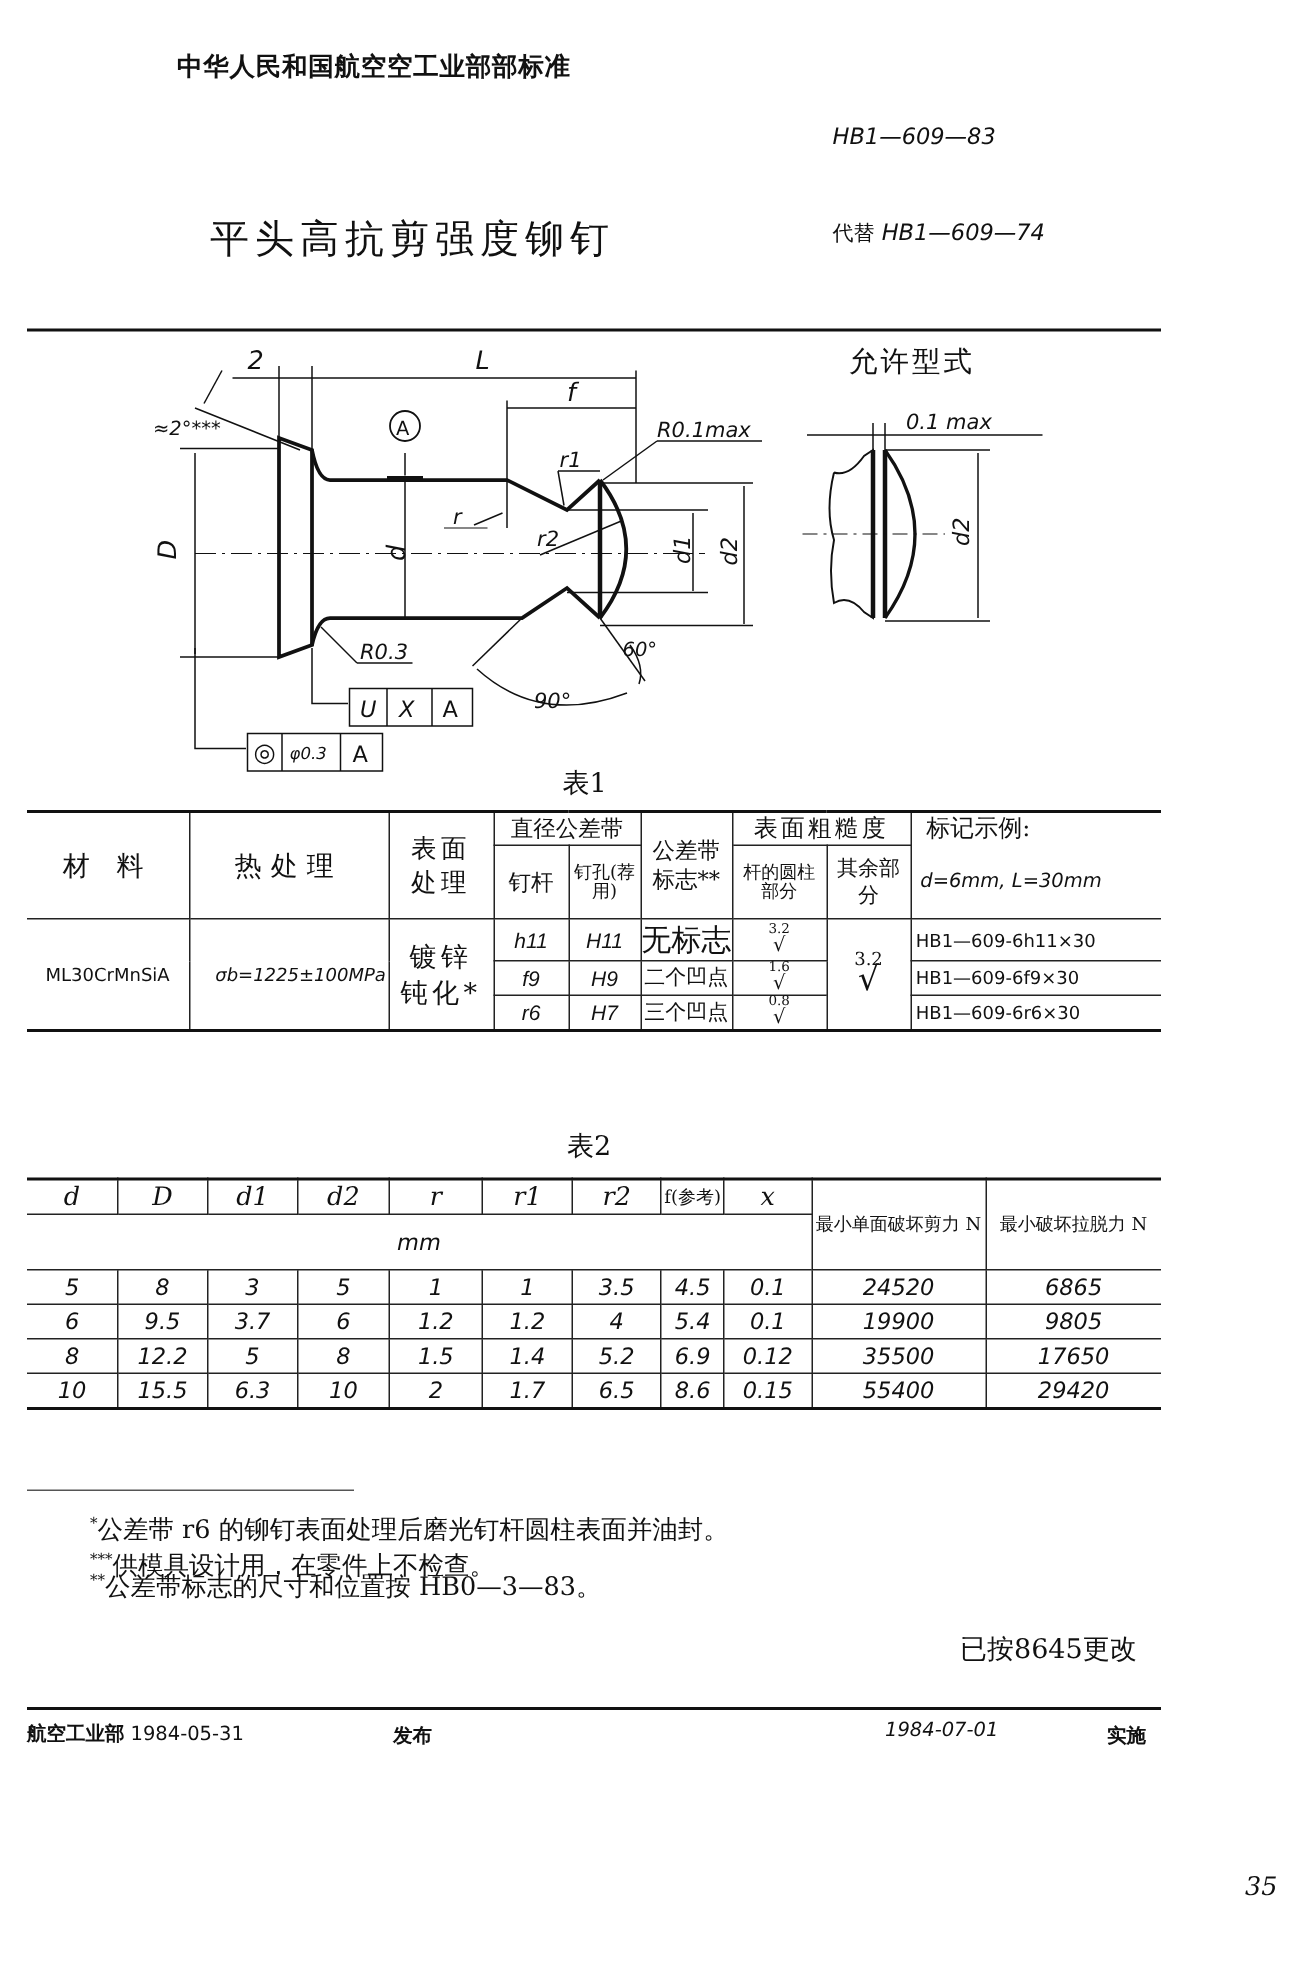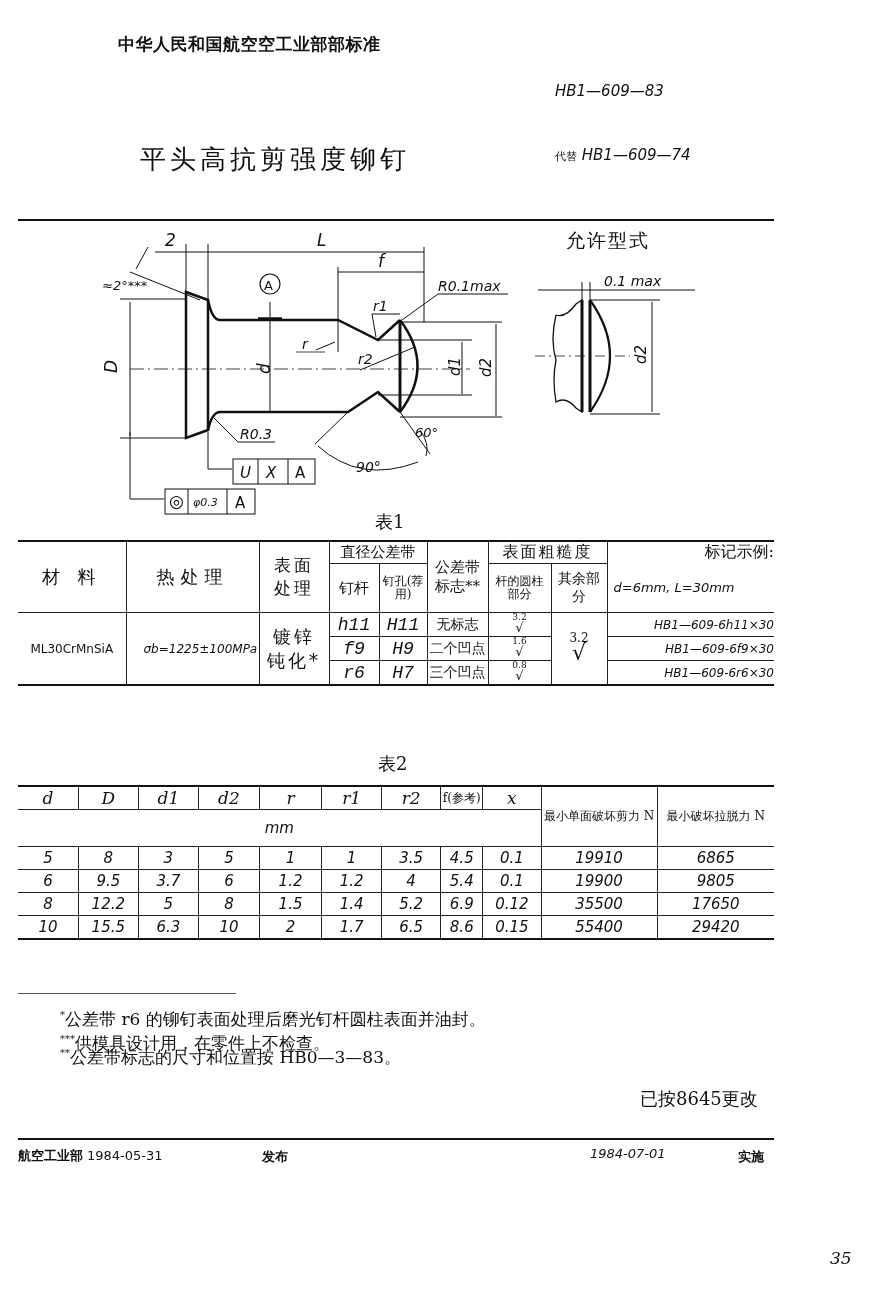--- a/index.html
+++ b/index.html
@@ -3,33 +3,33 @@
 <meta charset="utf-8">
 <style>
   html, body { margin: 0; padding: 0; background: #ffffff; }
   body { width: 874px; height: 1308px; position: relative; overflow: hidden;
          font-family: "DejaVu Serif", serif; color: #111; }
   .abs { position: absolute; }
   .org { left: 118px; top: 33px; font-family: "DejaVu Sans", sans-serif; font-weight: bold; font-size: 17px; letter-spacing: 0.5px; }
   .docno { left: 555px; top: 82px; font-family: "DejaVu Sans", sans-serif; font-size: 15px; font-style: italic; }
   .title { left: 140px; top: 142px; font-size: 26px; letter-spacing: 4px; }
   .replaces { left: 555px; top: 146px; font-family: "DejaVu Sans", sans-serif; font-size: 15px; font-style: italic; }
-  .replaces .lbl { font-size: 11px; font-style: normal; font-family: Liberation Serif, serif; }
+  .replaces .lbl { font-size: 14px; font-style: normal; font-family: Liberation Serif, serif; }
   .rule { position: absolute; left: 18px; width: 756px; background: #111; }
   .drawing { left: 90px; top: 222px; width: 440px; height: 300px; }
   .alt-title { left: 566px; top: 228px; font-size: 19px; letter-spacing: 2px; }
   .table-caption { font-size: 18px; }
   table { border-collapse: collapse; position: absolute; }
   td { border: 1px solid #222; text-align: center; padding: 0; }
   .t1 { left: 18px; top: 540px; width: 756px; border-top: 2px solid #111; border-bottom: 2px solid #111; font-size: 15px; }
   .t1 td { height: 20px; }
   .t1 .hdr-big { font-size: 18px; letter-spacing: 6px; }
   .t1 .small { font-size: 12px; line-height: 13px; }
-  .t1 .mono { font-family: Liberation Mono, monospace; font-style: italic; font-size: 18px; }
-  .t1 .mark { font-size: 12px; font-family: "DejaVu Sans", sans-serif; font-style: italic; text-align: right; padding-left: 3px; }
+  .t1 .mono { font-family: Liberation Sans, sans-serif; font-style: italic; font-size: 14px; }
+  .t1 .mark { font-size: 12px; font-family: "DejaVu Sans", sans-serif; text-align: left; padding-left: 3px; }
   .t1 td:first-child, .t2 td:first-child { border-left: none; }
   .t1 td:last-child, .t2 td:last-child { border-right: none; }
   .t2 { left: 18px; top: 785px; width: 756px; border-top: 2px solid #111; border-bottom: 2px solid #111; font-size: 15px; }
   .t2 td { height: 22px; font-family: "DejaVu Sans", sans-serif; font-style: italic; }
   .t2 .hdr td { font-family: "DejaVu Serif", serif; font-size: 17px; }
   .t2 .hdr td.cn { font-size: 12px; font-style: normal; }
   .t2 .unit td { border-left: none; border-right: none; }
   .rough { display: inline-block; font-size: 9px; line-height: 9px; }
   .rough .v { display: block; font-size: 13px; line-height: 11px; font-style: normal; }
   .notes { left: 60px; font-size: 17px; }
@@ -183,36 +183,36 @@
       <col style="width:167px">
   </colgroup>
   <tbody>
       <tr>
     <td rowspan="2" class="hdr-big">材  料</td>
     <td rowspan="2" class="hdr-big">热处理</td>
     <td rowspan="2" style="font-size:17px;letter-spacing:3px;padding:0 8px;">表面处理</td>
     <td colspan="2">直径公差带</td>
     <td rowspan="2" style="padding:0 6px;">公差带标志**</td>
     <td colspan="2" style="font-size:16px;letter-spacing:2px;">表面粗糙度</td>
-    <td style="font-size:16px;text-align:right;padding-left:10px;border-bottom:none;">标记示例:</td>
+    <td style="font-size:16px;text-align:left;padding-left:10px;border-bottom:none;">标记示例:</td>
   </tr>
   <tr>
     <td style="height:48px;">钉杆</td>
     <td class="small" style="padding:0 3px;">钉孔(荐用)</td>
     <td class="small" style="padding:0 3px;">杆的圆柱部分</td>
     <td style="font-size:14px;padding:0 6px;">其余部分</td>
     <td style="border-top:none;font-size:13px;font-family:'DejaVu Sans',sans-serif;font-style:italic;text-align:left;padding-left:6px;">d=6mm, L=30mm</td>
   </tr>
   <tr>
     <td rowspan="3" style="font-family:'DejaVu Sans',sans-serif;font-size:12px;">ML30CrMnSiA</td>
     <td rowspan="3" style="font-family:'DejaVu Sans',sans-serif;font-style:italic;font-size:12px;text-align:left;padding-left:17px;">σb=1225±100MPa</td>
     <td rowspan="3" style="font-size:18px;letter-spacing:3px;padding:0 6px;">镀锌钝化*</td>
     <td class="mono">h11</td>
     <td class="mono">H11</td>
-    <td style="font-size:14px;">无标志</td>
+    <td style="font-size:20px;">无标志</td>
     <td><span class="rough"><span>3.2</span><span class="v">√</span></span></td>
     <td rowspan="3"><span class="rough" style="font-size:12px;"><span>3.2</span><span class="v" style="font-size:22px;line-height:20px;">√</span></span></td>
     <td class="mark">HB1—609-6h11×30</td>
   </tr>
   <tr>
     <td class="mono">f9</td>
     <td class="mono">H9</td>
     <td style="font-size:14px;">二个凹点</td>
     <td><span class="rough"><span>1.6</span><span class="v">√</span></span></td>
     <td class="mark">HB1—609-6f9×30</td>
@@ -262,21 +262,21 @@
   <tr>
     <td>5</td>
         <td>8</td>
         <td>3</td>
         <td>5</td>
         <td>1</td>
         <td>1</td>
         <td>3.5</td>
         <td>4.5</td>
         <td>0.1</td>
-        <td>19910</td>
+        <td>24520</td>
         <td>6865</td>
   </tr>
   <tr>
     <td>6</td>
         <td>9.5</td>
         <td>3.7</td>
         <td>6</td>
         <td>1.2</td>
         <td>1.2</td>
         <td>4</td>

